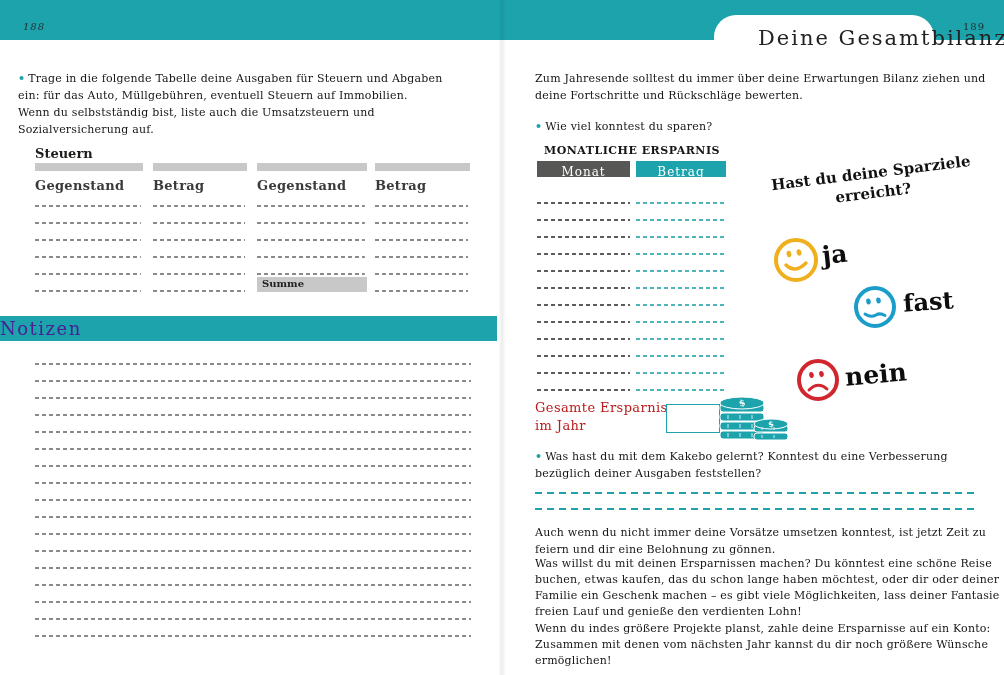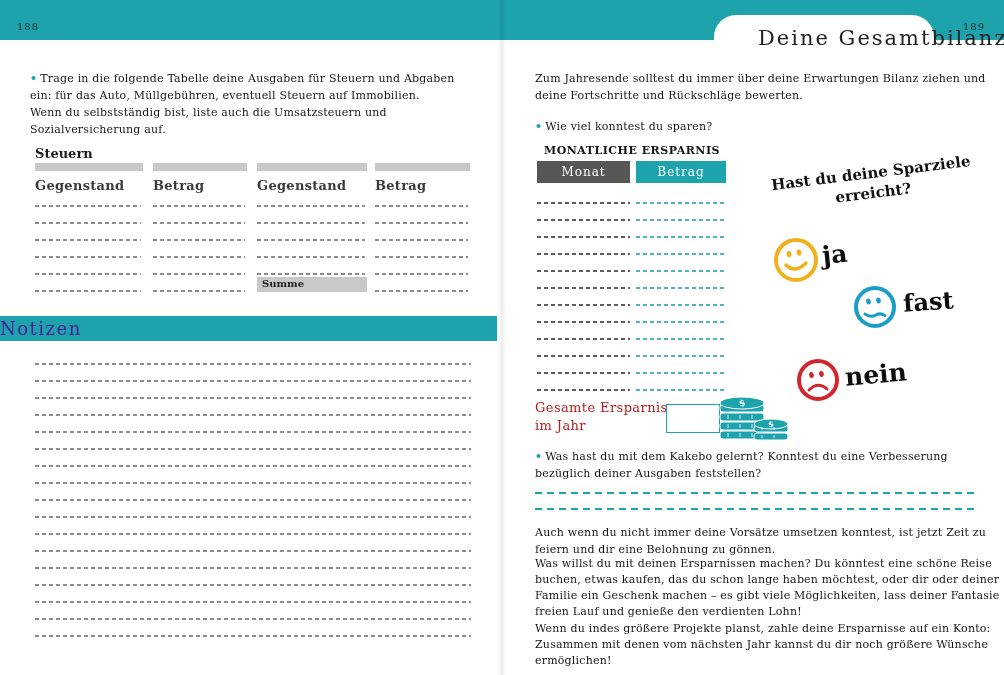--- a/index.html
+++ b/index.html
@@ -24,21 +24,21 @@
   .summe-cell{height:15px;margin-top:2px;background:#c8c8c8;font-size:10px;font-weight:bold;color:#222;
               padding:1px 0 12px 5px;box-sizing:border-box;}
 
   
   .notizen-band{background:#1CA3AC;height:25px;}
   .notizen-title{color:#4c1d95;font-size:18px;letter-spacing:1.5px;line-height:25px;}
   .noteline{height:17px;background:repeating-linear-gradient(90deg,#8a8a8a 0 4px,transparent 4px 7px) left bottom/100% 2px no-repeat;}
 
   
   .mtitle{font-size:11px;font-weight:bold;letter-spacing:.5px;text-align:center;color:#161616;}
-  .hdrbox{height:22px;color:#fff;font-size:12px;text-align:center;line-height:22px;letter-spacing:1px;}
+  .hdrbox{height:16px;color:#fff;font-size:12px;text-align:center;line-height:22px;letter-spacing:1px;}
   .hdr-dark{background:#575756;}
   .hdr-teal{background:#1CA3AC;}
   .mrow{height:17px;position:relative;}
   .mdash-l{position:absolute;left:0;bottom:3px;width:93px;height:2px;
            background:repeating-linear-gradient(90deg,#5c5c5c 0 4px,transparent 4px 7px);}
   .mdash-r{position:absolute;left:99px;bottom:3px;width:90px;height:2px;
            background:repeating-linear-gradient(90deg,#4fb3ba 0 4px,transparent 4px 7px);}
 
   .total-label{font-size:13px;letter-spacing:.4px;color:#b91c1c;}
   .total-box{width:52px;height:27px;border:1.5px solid #1CA3AC;background:#fff;}
@@ -50,30 +50,30 @@
 
   .spine{top:0;left:498px;width:8px;height:675px;
          background:linear-gradient(90deg,rgba(0,0,0,0) 0%,rgba(0,0,0,.07) 50%,rgba(0,0,0,0) 100%);}
 </style>
 </head>
 <body>
 
 <div id="page">
 
   <div class="abs band"></div>
-  <div class="abs pagenum" style="left:17px;top:21px;">188</div>
+  <div class="abs pagenum" style="left:23px;top:21px;font-style:italic;">188</div>
   <div class="abs pagenum" style="left:963px;top:21px;">189</div>
 
   <div class="abs tab" style="left:714px;top:15px;width:220px;height:45px;">
     <div class="tab-title" style="font-size:21px;margin-left:44px;">Deine Gesamtbilanz</div>
   </div>
 
   <div class="abs spine"></div>
 
-  <div class="abs body-text" style="left:30px;top:70px;width:448px;">
+  <div class="abs body-text" style="left:18px;top:70px;width:448px;">
     <span class="bullet">•</span><span>Trage in die folgende Tabelle deine Ausgaben für Steuern und Abgaben ein: für das Auto, Müllgebühren, eventuell Steuern auf Immobilien.</span><br>
     <span>Wenn du selbstständig bist, liste auch die Umsatzsteuern und Sozialversicherung auf.</span>
   </div>
 
   <div class="abs" style="left:35px;top:146px;font-size:13px;font-weight:bold;">Steuern</div>
 
   <div class="abs" style="left:35px;top:163px;width:436px;height:130px;">
     <div class="abs" style="left:0;top:0;width:108px;">
       <div class="gbar"></div>
       <div class="clabel">Gegenstand</div>

